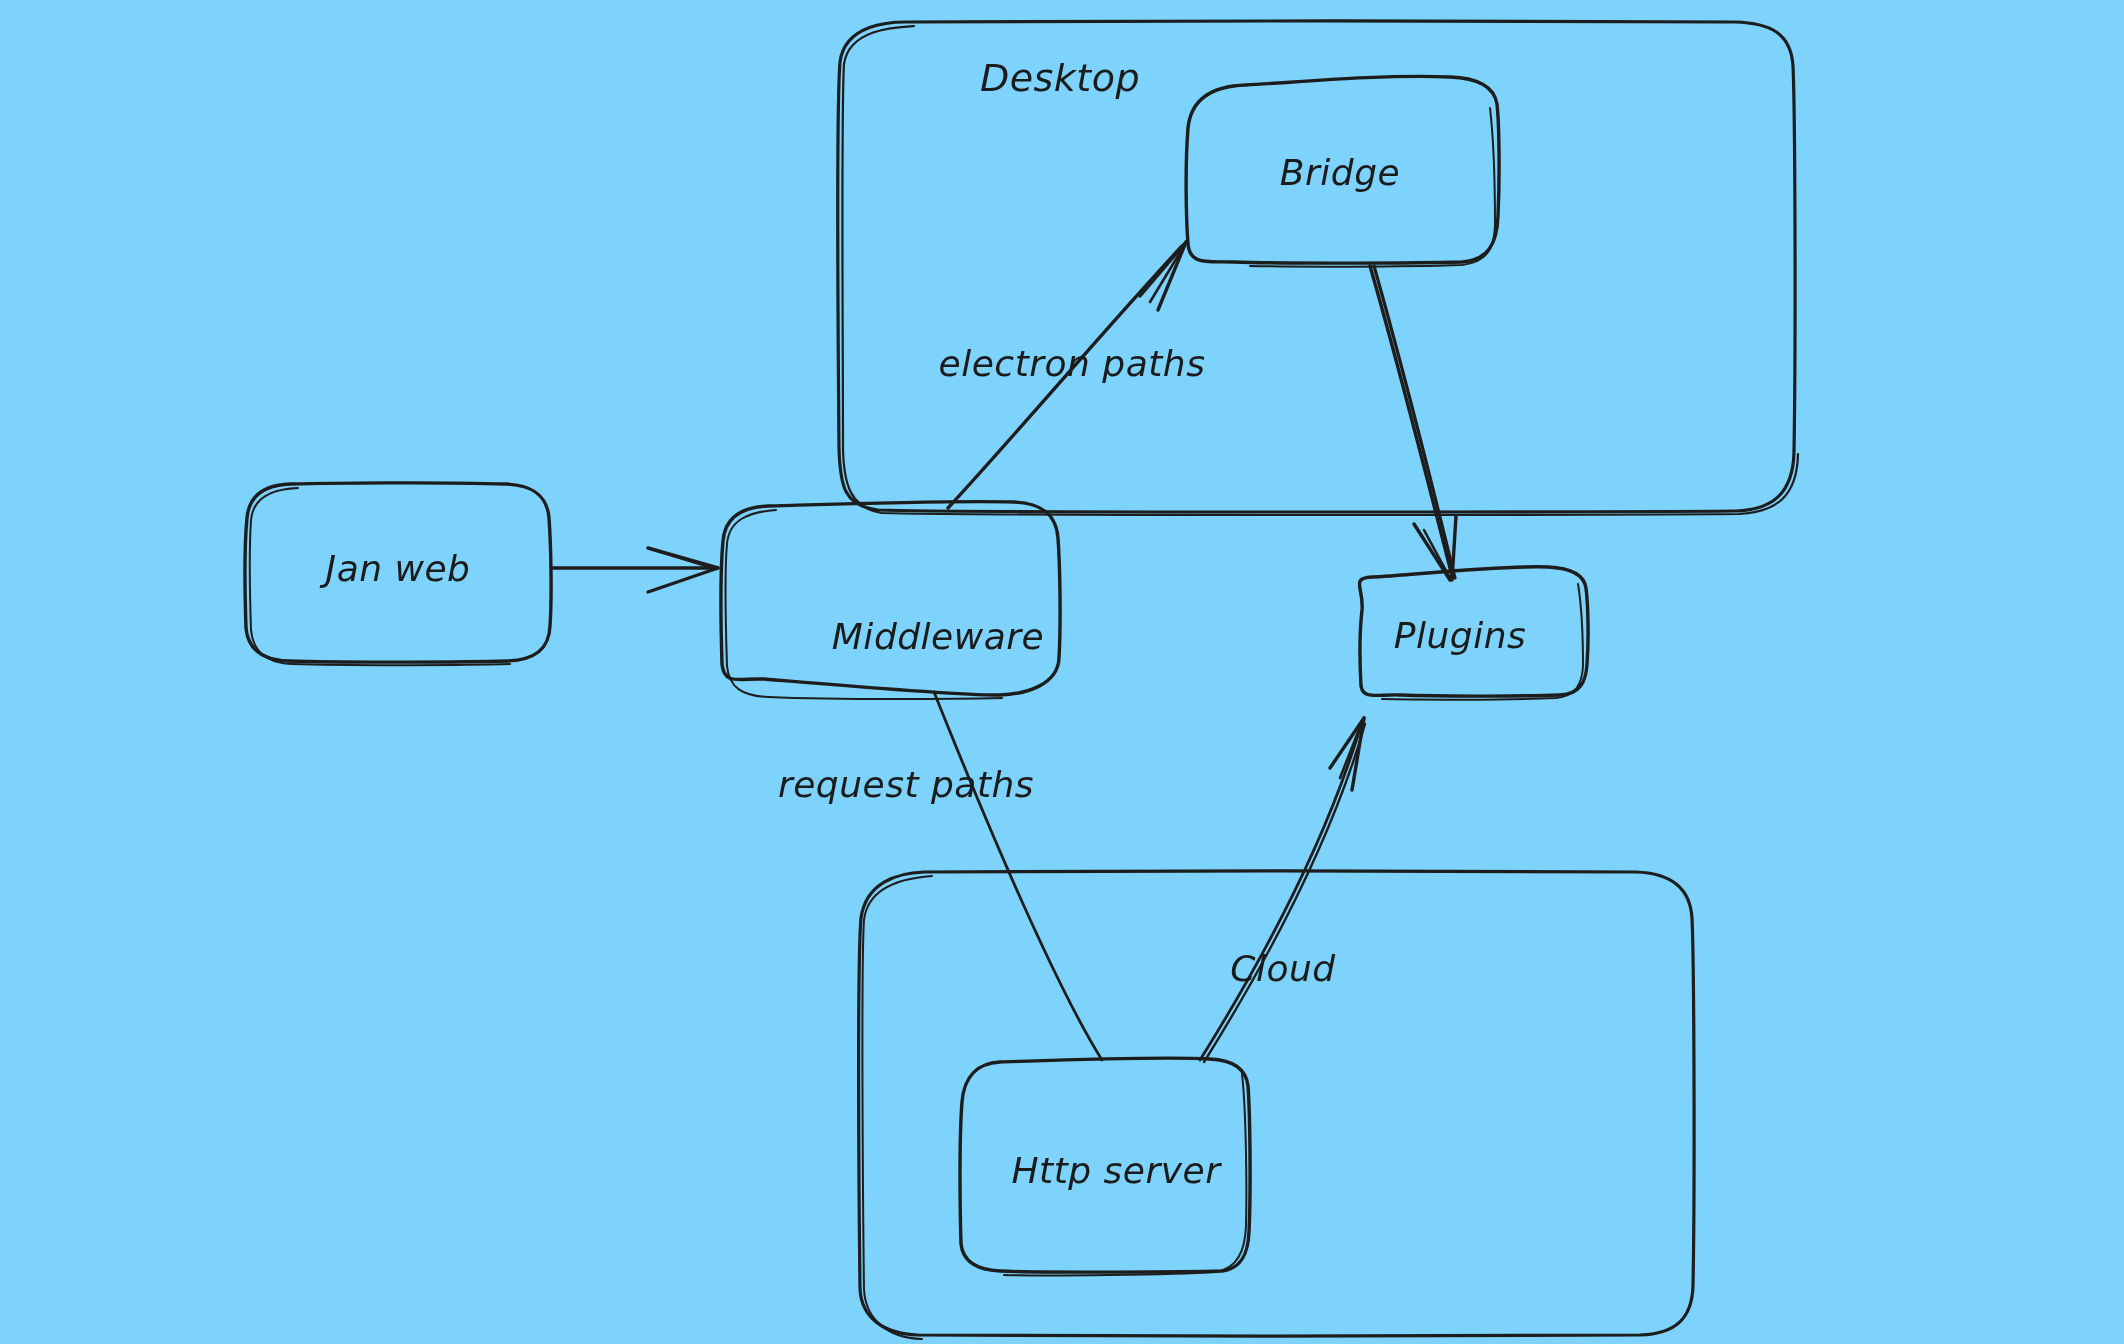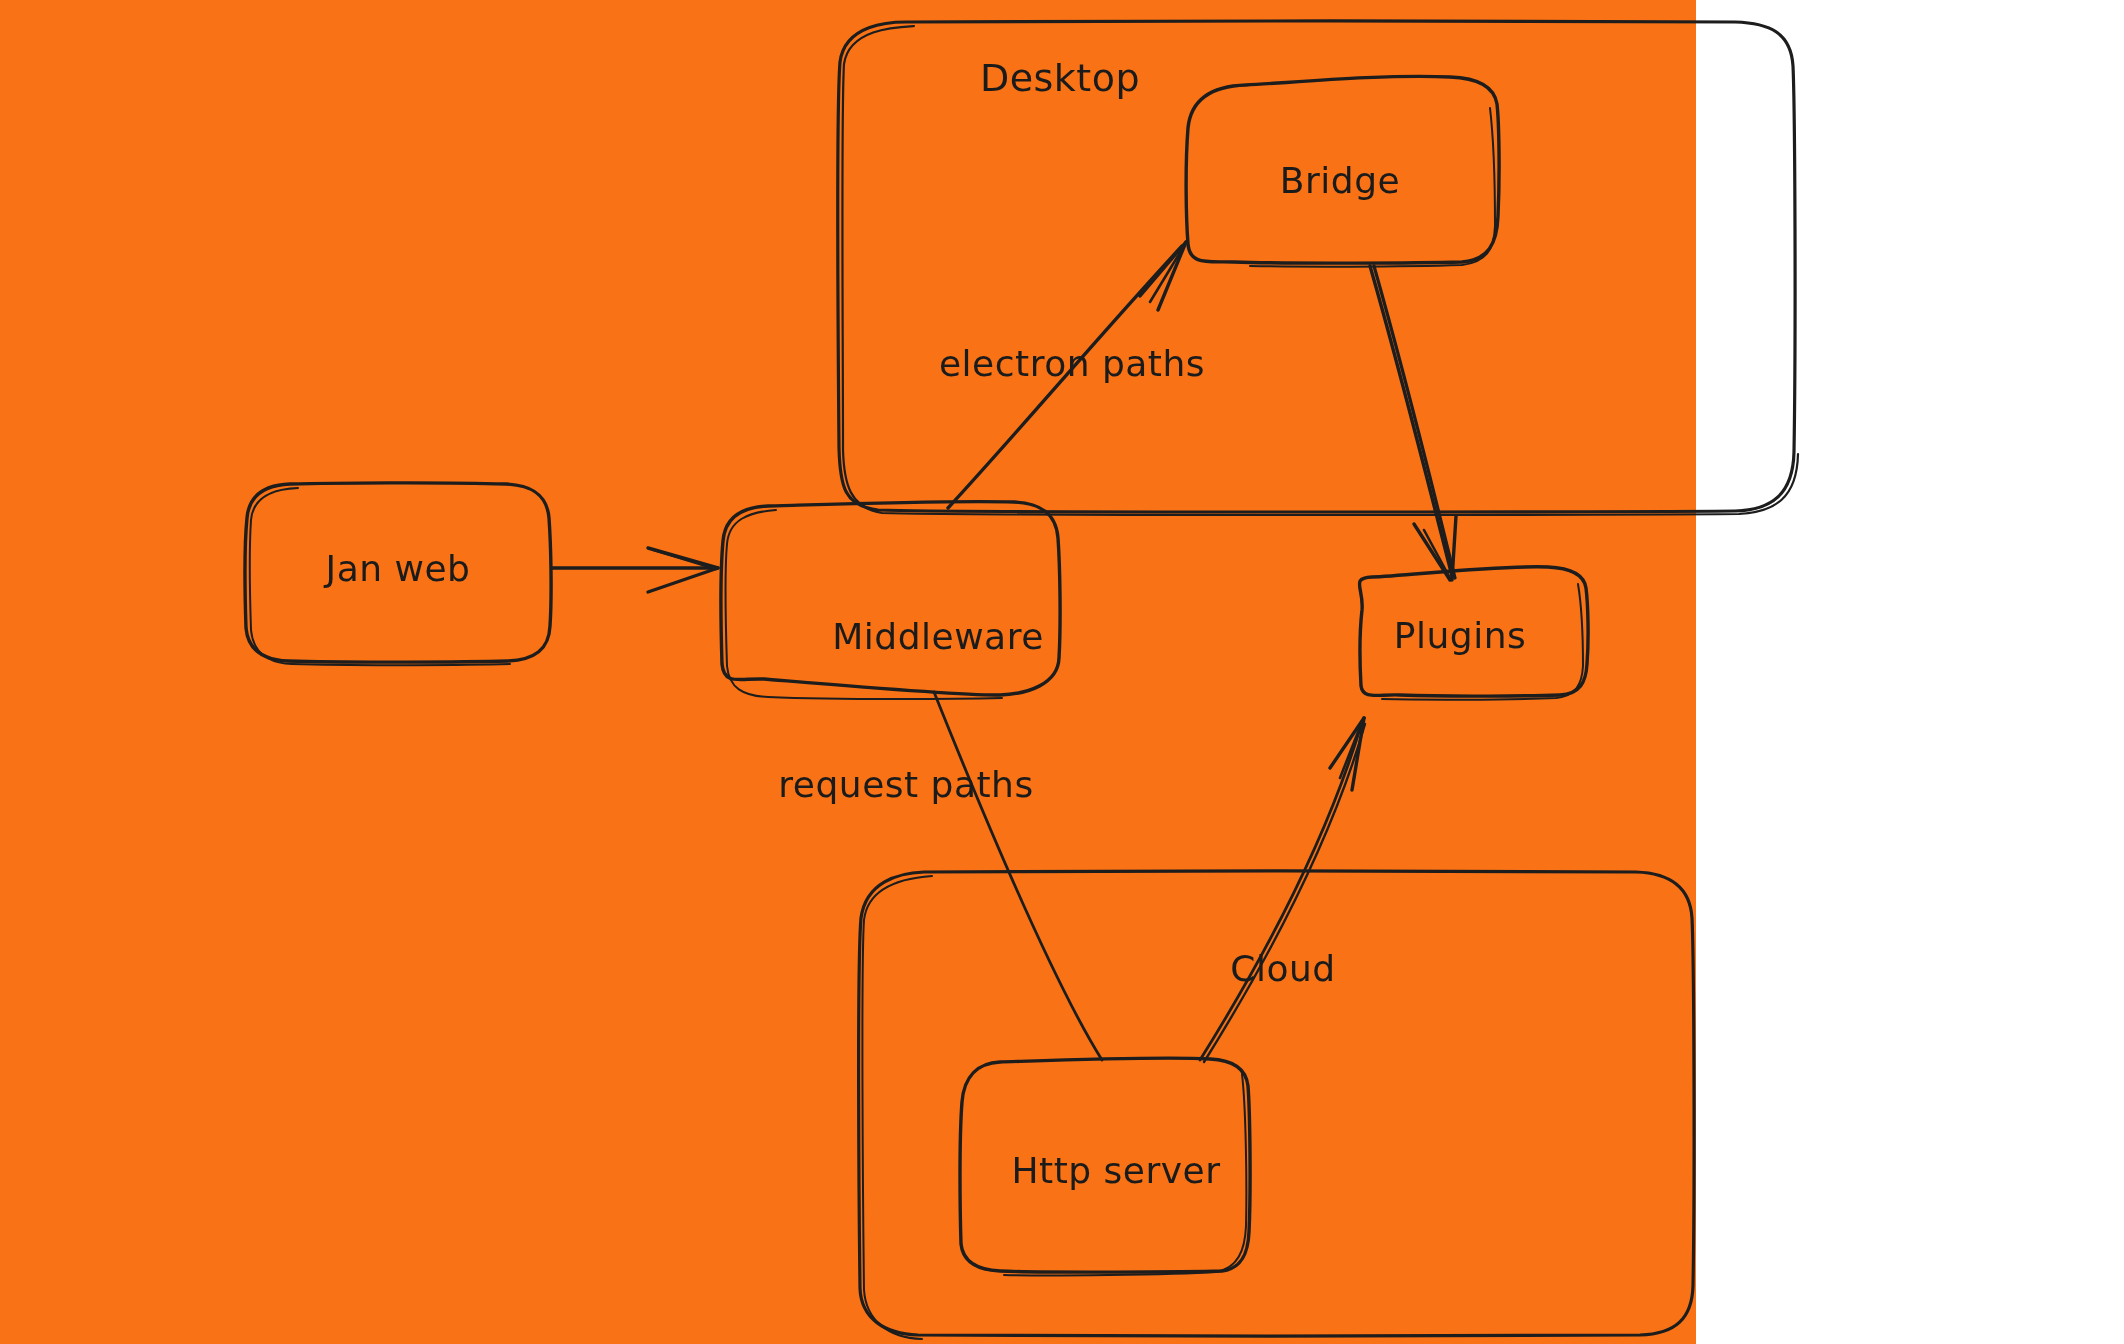--- a/index.html
+++ b/index.html
@@ -8,23 +8,24 @@
     background: #ffffff;
   }
   body {
     width: 2124px;
     height: 1344px;
     overflow: hidden;
     font-family: "DejaVu Sans", sans-serif;
   }
   #canvas {
     position: relative;
-    width: 1696px;
+    width: 2124px;
     height: 1344px;
-    background: #f97316;
+    background: #7dd3fc;
+    font-style: italic;
   }
   #canvas svg.layer {
     position: absolute;
     top: 0;
     left: 0;
     width: 2124px;
     height: 1344px;
   }
   .node-label, .group-label, .edge-label, .note-line {
     position: absolute;
@@ -238,21 +239,21 @@
     </g>
 
   </svg>
 
   <div class="group-label" style="left:1060px; top:78px;">Desktop</div>
 
   <div class="node-label" style="left:398px; top:568px;">Jan web</div>
 
   <div class="node-label" style="left:890px; top:636px;margin-left:48px;">Middleware</div>
 
-  <div class="node-label" style="left:1340px; top:172px;margin-top:8px;">Bridge</div>
+  <div class="node-label" style="left:1340px; top:172px;">Bridge</div>
 
   <div class="node-label" style="left:1460px; top:635px;">Plugins</div>
 
   <div class="node-label" style="left:1116px; top:1170px;">Http server</div>
 
   <div class="edge-label" style="left:1072px; top:363px;">electron paths</div>
 
   <div class="edge-label" style="left:906px; top:784px;">request paths</div>
 
   <div class="edge-label" style="left:1283px; top:968px;">Cloud</div>

